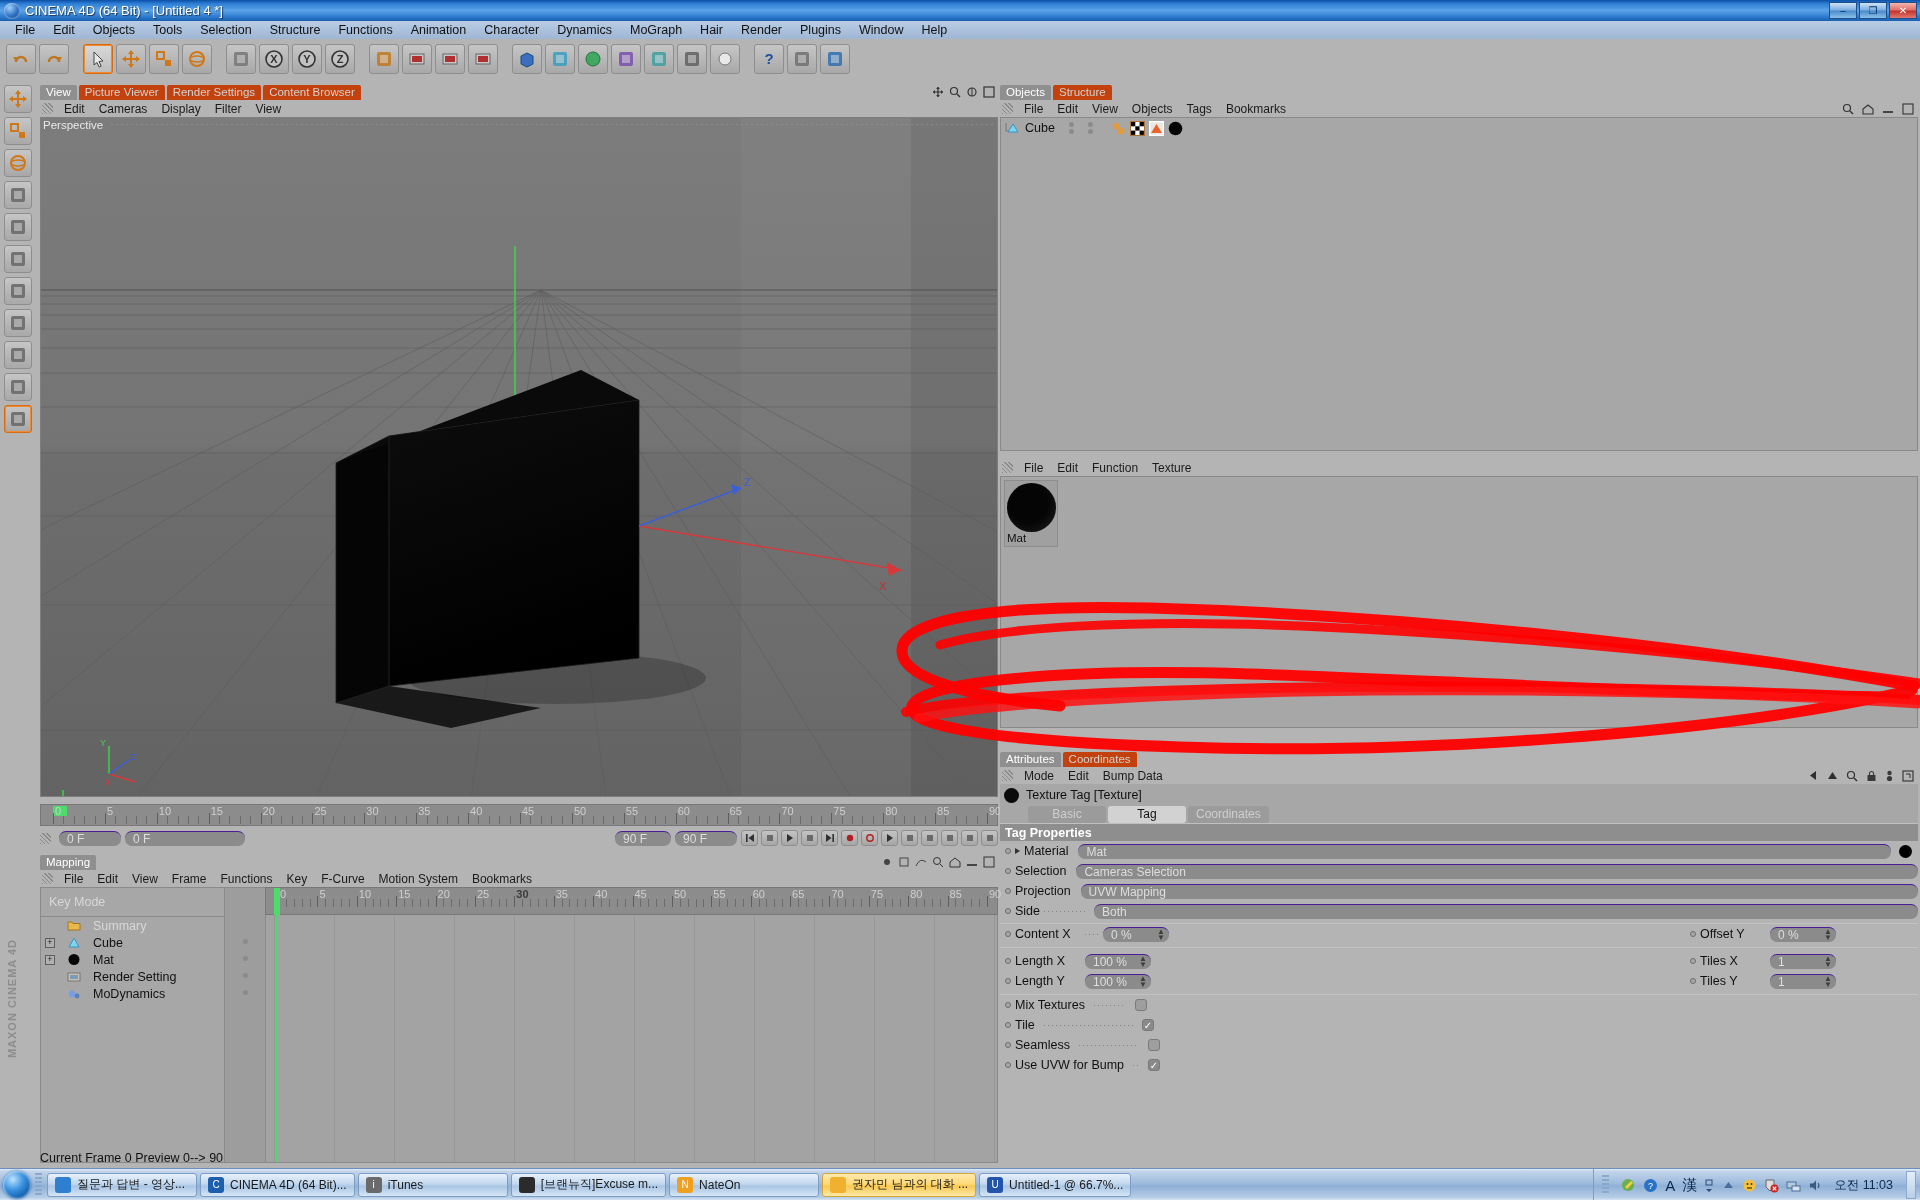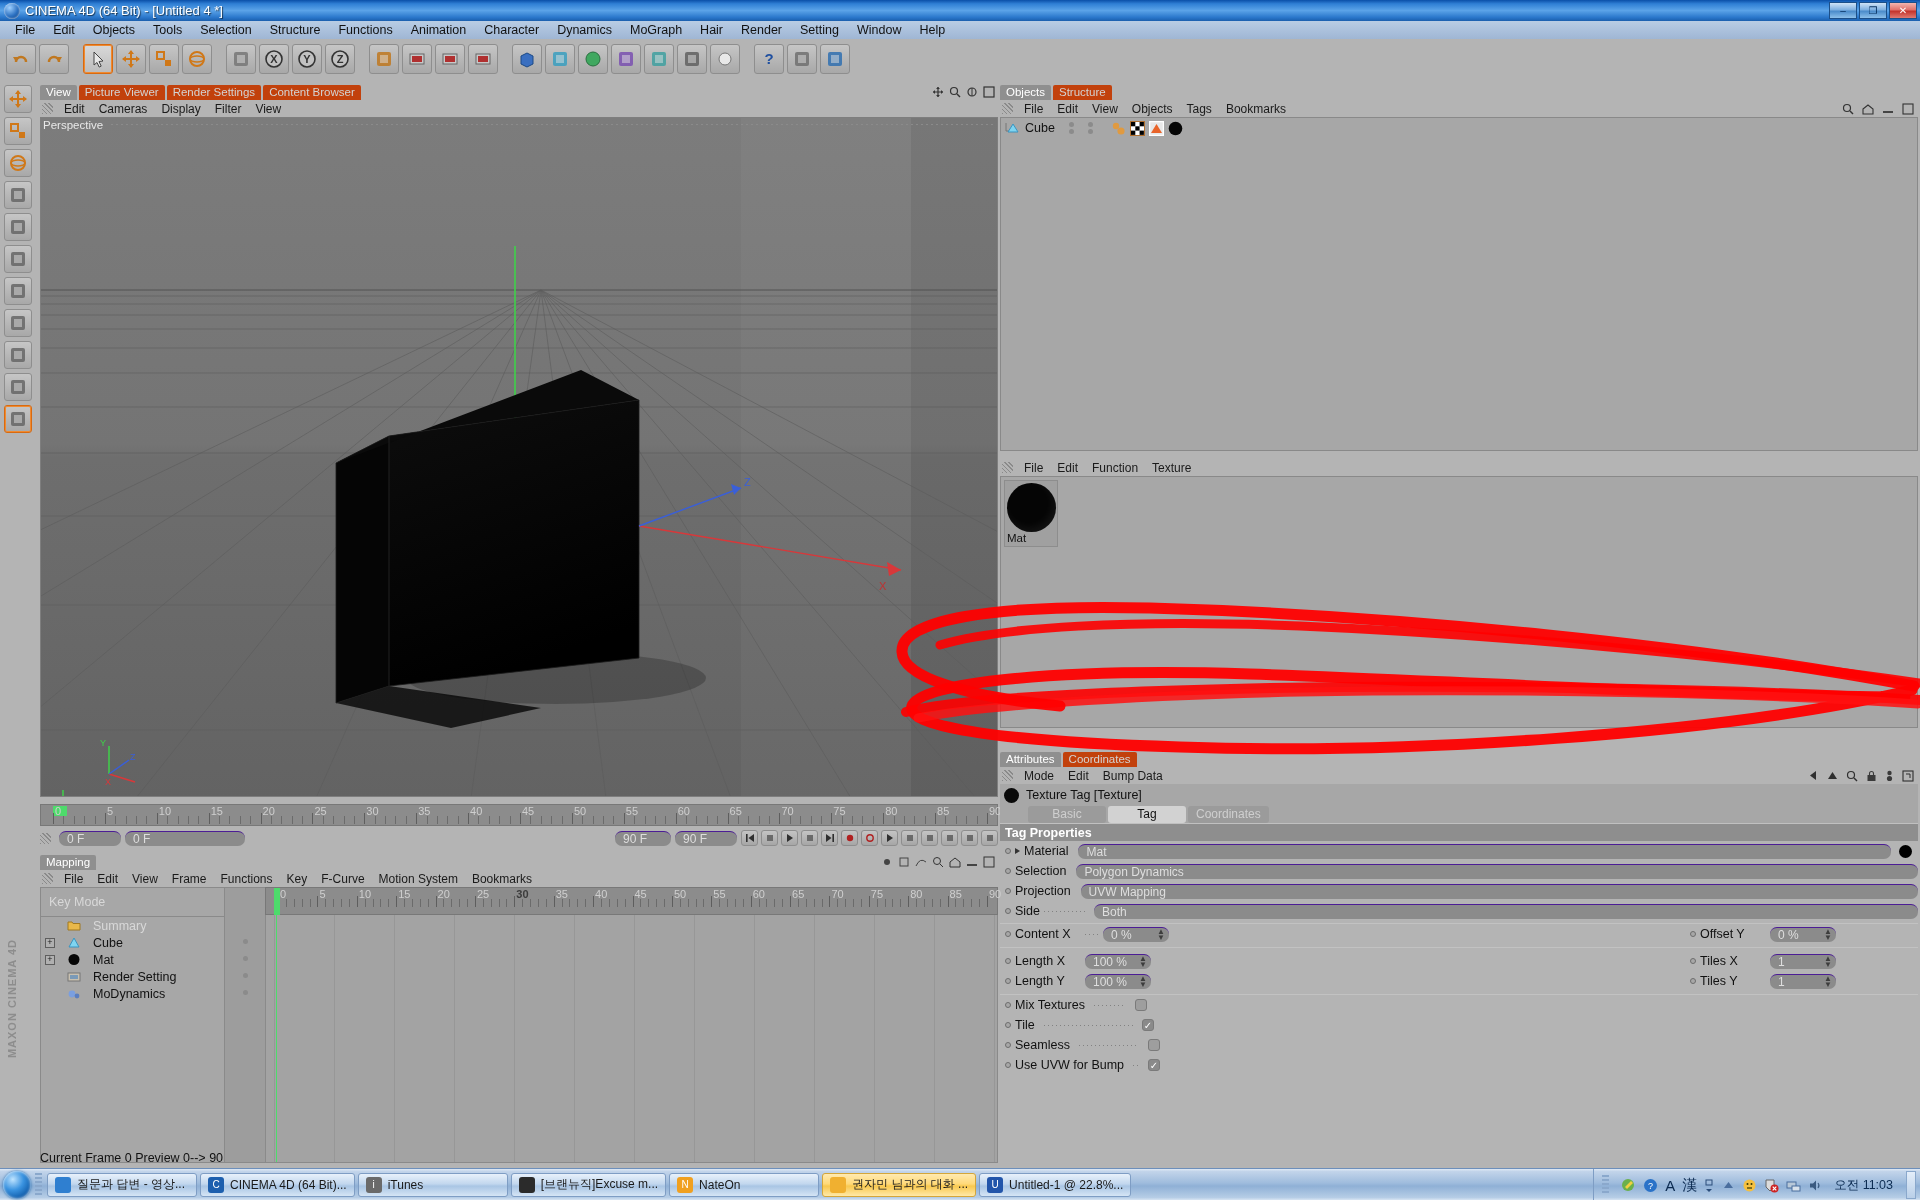--- a/index.html
+++ b/index.html
@@ -198,21 +198,21 @@
       <div class="mi">Tools</div>
       <div class="mi">Selection</div>
       <div class="mi">Structure</div>
       <div class="mi">Functions</div>
       <div class="mi">Animation</div>
       <div class="mi">Character</div>
       <div class="mi">Dynamics</div>
       <div class="mi">MoGraph</div>
       <div class="mi">Hair</div>
       <div class="mi">Render</div>
-      <div class="mi">Setting</div>
+      <div class="mi">Plugins</div>
       <div class="mi">Window</div>
       <div class="mi">Help</div>
     </div>
 
   <div class="c4d">
 
     <div class="toolbar" id="toptoolbar">
         <div class="tool">
           <svg width="20" height="20" viewBox="0 0 20 20">
             <path d="M15 13a5 5 0 00-10 0" stroke="#c07820" stroke-width="2.4" fill="none"></path>
@@ -1147,21 +1147,21 @@
           <div class="prow">
             <div class="bullet"></div>
             <div class="arrowr"></div>
             <div class="plabel">Material</div>
             <div class="field wide" style="margin-left: 6px;">Mat</div>
             <div style="width: 13px; height: 13px; border-radius: 50%; background: rgb(0, 0, 0); margin-left: 4px; margin-right: 6px;"></div>
           </div>
           <div class="prow">
             <div class="bullet"></div>
             <div class="plabel">Selection</div>
-            <div class="field wide" style="margin-left: 6px;">Polygon Dynamics</div>
+            <div class="field wide" style="margin-left: 6px;">Cameras Selection</div>
           </div>
           <div class="prow">
             <div class="bullet"></div>
             <div class="plabel">Projection</div>
             <div class="field wide" style="margin-left: 6px;">UVW Mapping</div>
           </div>
           <div class="prow">
             <div class="bullet"></div>
             <div class="plabel">Side</div>
             <div class="pdots" style="width: 42px;"></div>
@@ -1280,21 +1280,21 @@
         <div class="tbtn">
           <div class="tbicon" style="background: rgb(240, 160, 32);">N</div>
           <span class="lbl">NateOn</span>
         </div>
         <div class="tbtn active">
           <div class="tbicon" style="background: rgb(240, 176, 48);"></div>
           <span class="lbl">권자민 님과의 대화 ...</span>
         </div>
         <div class="tbtn">
           <div class="tbicon" style="background: rgb(34, 85, 170);">U</div>
-          <span class="lbl">Untitled-1 @ 22.8%...</span>
+          <span class="lbl">Untitled-1 @ 66.7%...</span>
         </div>
       </div>
     <div class="tray">
       <span class="tdots" style="height:20px"></span>
       <svg width="15" height="15" viewBox="0 0 15 15">
           <circle cx="7" cy="7" r="6" fill="#6ab04c"></circle>
           <path d="M4 9l6-6 2 2-6 6z" fill="#f0d040"></path>
         </svg>
       <svg width="15" height="15" viewBox="0 0 15 15">
           <circle cx="7.5" cy="7.5" r="6.5" fill="#2a72c8"></circle>

